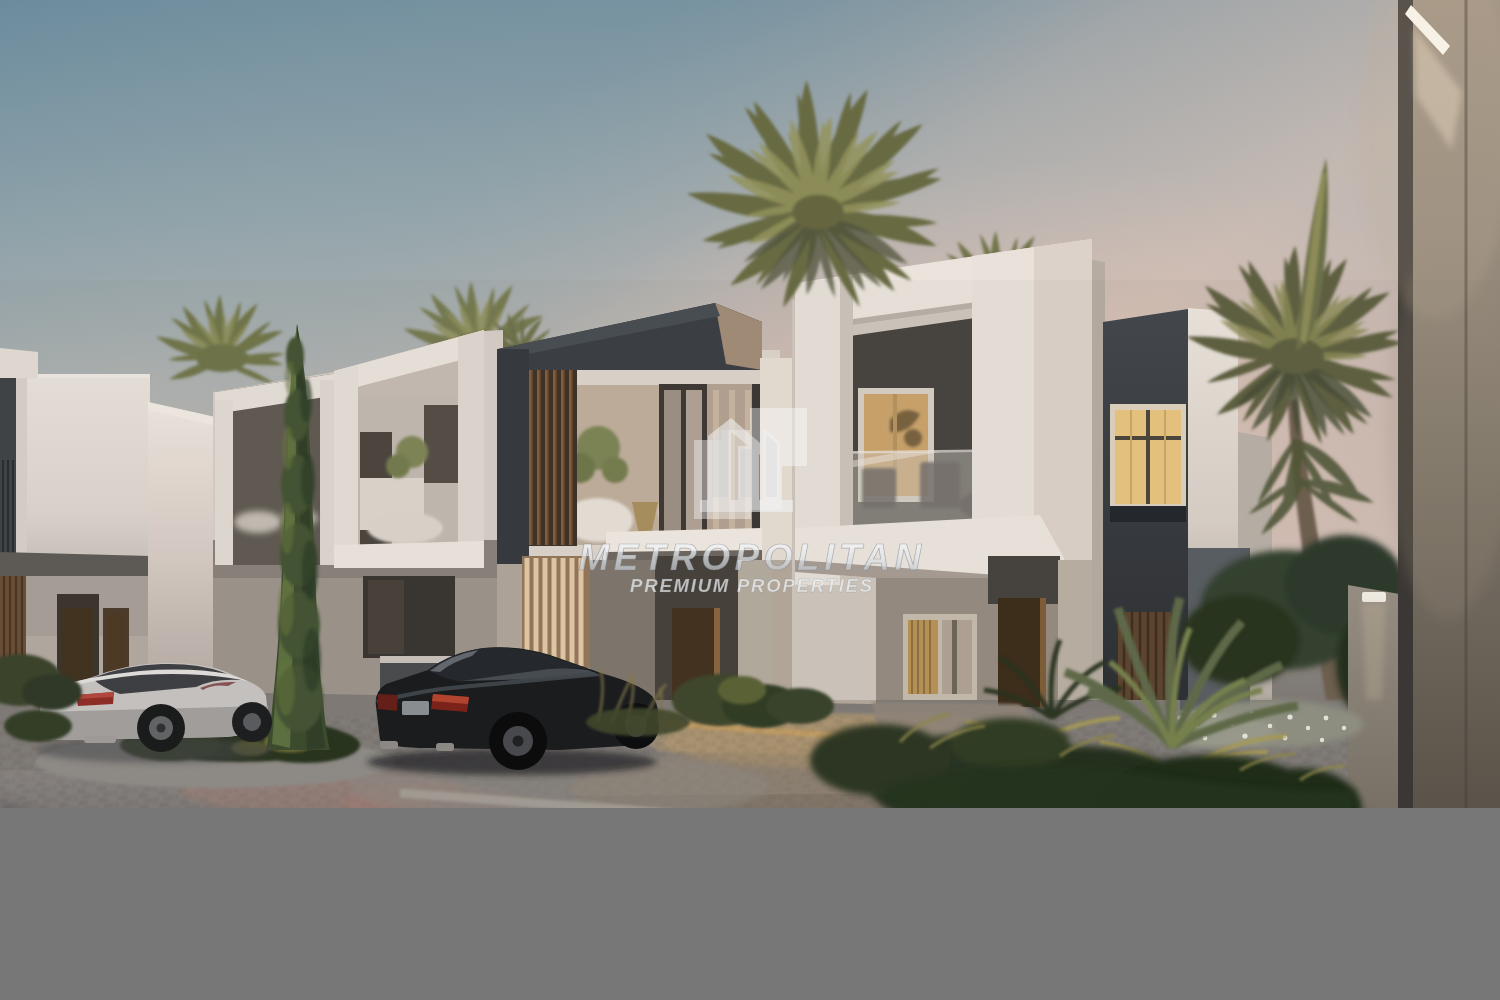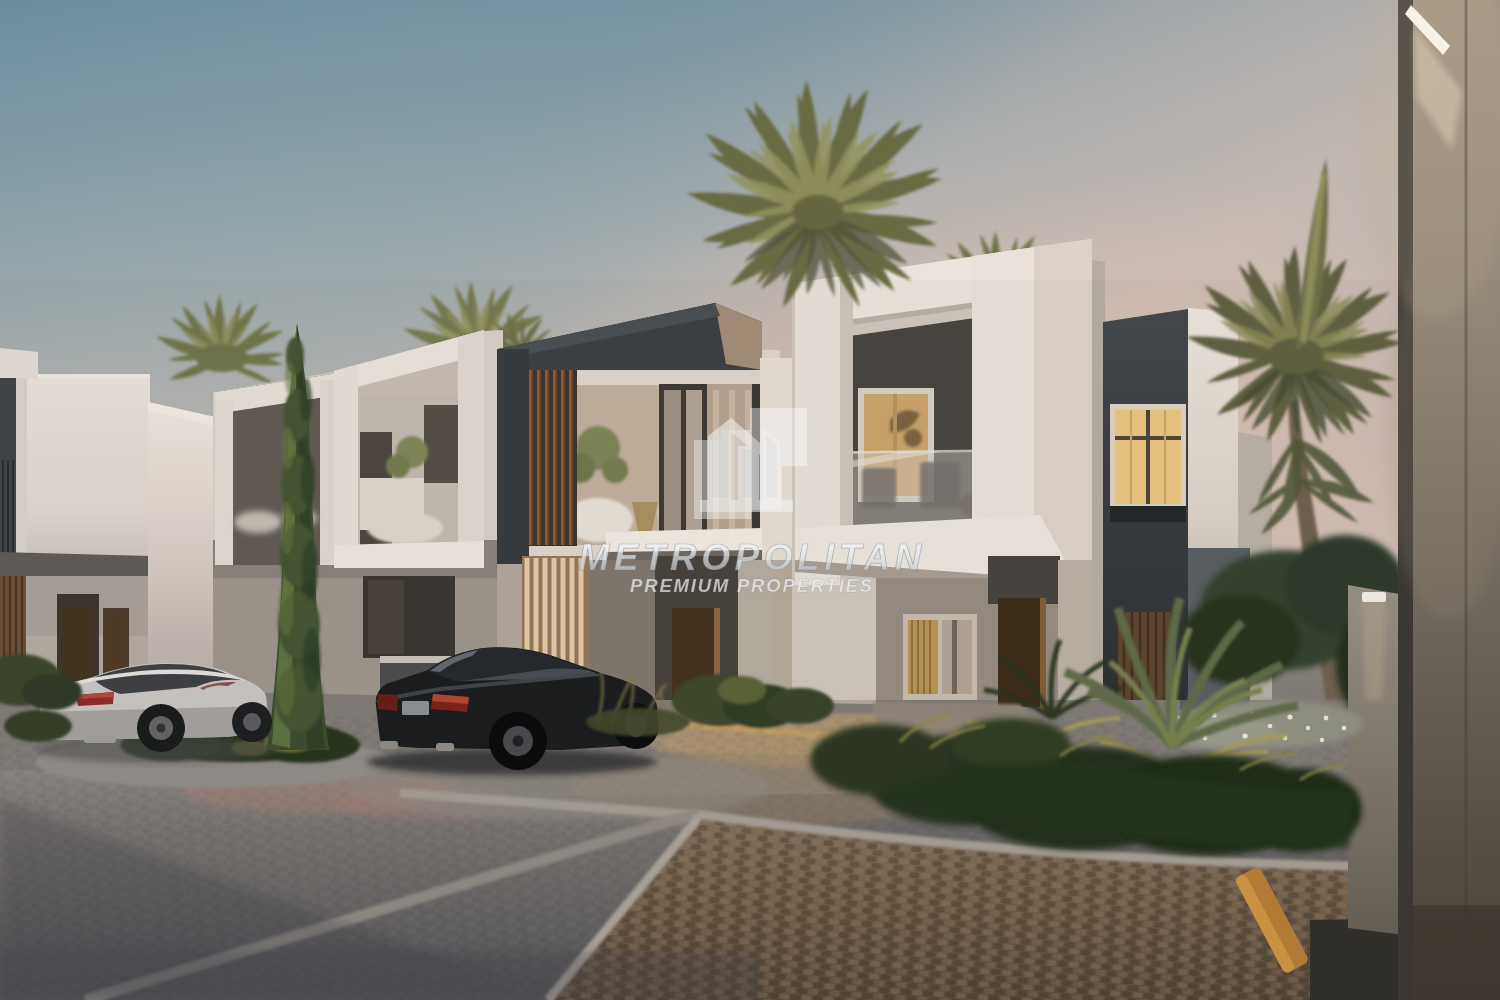--- a/index.html
+++ b/index.html
@@ -1,16 +1,16 @@
 <!DOCTYPE html>
 <html><head>
 <meta charset="utf-8">
 <style>
   html,body{margin:0;padding:0;background:#777;}
-  .scene{width:1500px;height:1000px;position:relative;overflow:hidden;font-family:"Liberation Sans", sans-serif;}
+  .scene{width:1500px;height:808px;position:relative;overflow:hidden;font-family:"Liberation Sans", sans-serif;}
 </style>
 </head>
 <body>
 <div class="scene">
 <svg width="1500" height="1000" viewBox="0 0 1500 1000">
 <defs>
   <linearGradient id="skyV" x1="0" y1="0" x2="0" y2="1">
     <stop offset="0" stop-color="#73909f"></stop>
     <stop offset="0.28" stop-color="#93a5ab"></stop>
     <stop offset="0.52" stop-color="#b4b4b2"></stop>

